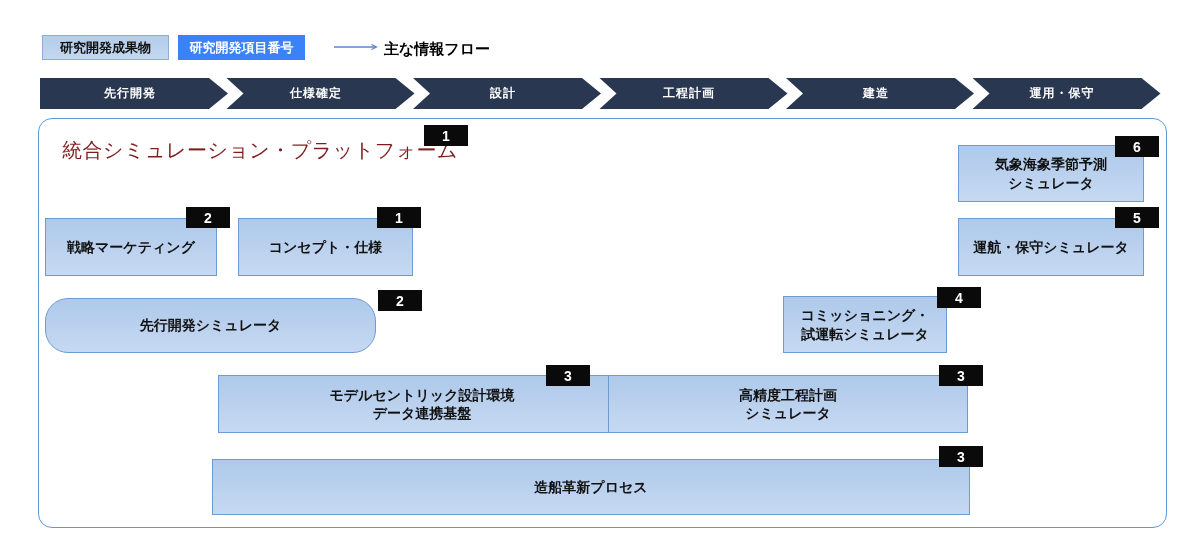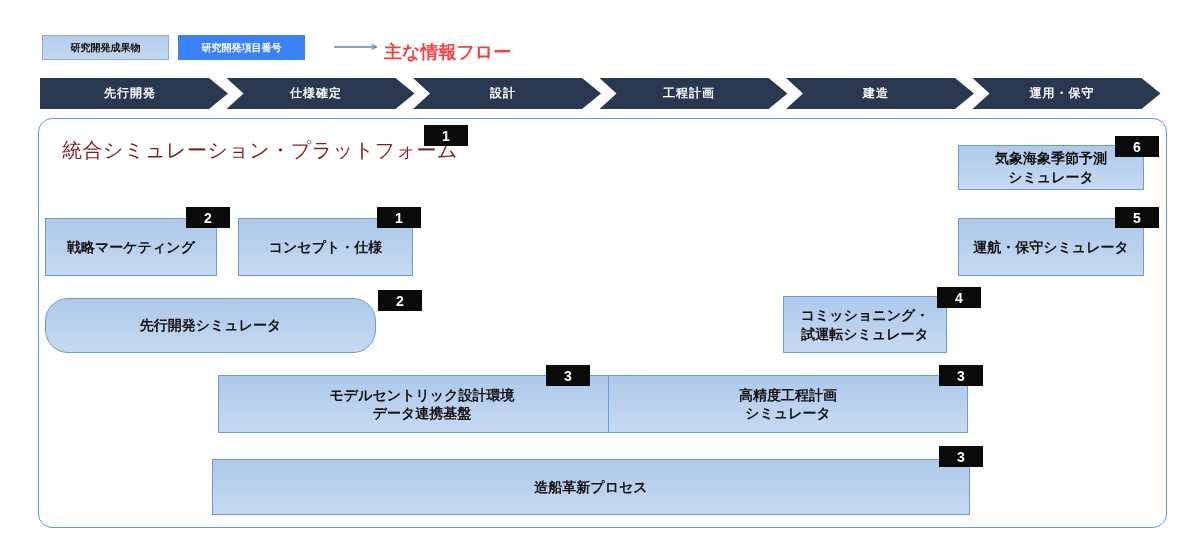--- a/index.html
+++ b/index.html
@@ -4,33 +4,33 @@
 <style>
   html,body{margin:0;padding:0;background:#ffffff;}
   body{
     width:1200px;height:546px;position:relative;overflow:hidden;
     font-family:"Liberation Sans","DejaVu Sans",sans-serif;
     -webkit-font-smoothing:antialiased;
   }
   
   .legend-box{
     position:absolute;height:25px;display:flex;align-items:center;justify-content:center;
-    font-size:10px;font-weight:bold;box-sizing:border-box;
+    font-size:13px;font-weight:bold;box-sizing:border-box;
   }
   .legend-deliverable{
     left:42px;top:35px;width:127px;
     background:linear-gradient(180deg,#b3cdec,#c3d7f0);
     border:1px solid #8fadd4;color:#111;
   }
   .legend-number{
     left:178px;top:35px;width:127px;
     background:#3b82f6;color:#ffffff;
   }
   .legend-flow-label{
-    position:absolute;left:384px;top:40px;font-size:18px;font-weight:bold;color:#ef4444;
+    position:absolute;left:384px;top:40px;font-size:15px;font-weight:bold;color:#000000;
   }
   
   .phase-label{
     position:absolute;top:78px;height:31px;display:flex;align-items:center;justify-content:center;
     color:#ffffff;font-size:12px;font-weight:bold;letter-spacing:1px;pointer-events:none;
   }
   
   .platform{
     position:absolute;left:38px;top:118px;width:1129px;height:410px;
     border:1.6px solid #5b9bd5;border-radius:14px;background:#ffffff;box-sizing:border-box;
@@ -108,21 +108,21 @@
 <div class="node" style="left:238px;top:218px;width:175px;height:58px;">コンセプト・仕様</div>
 <div class="node" style="left:45px;top:298px;width:331px;height:55px;border-radius:23px;">先行開発シミュレータ</div>
 <div class="node" style="left:218px;top:375px;width:408px;height:58px;">モデルセントリック設計環境
 データ連携基盤</div>
 <div class="node" style="left:608px;top:375px;width:360px;height:58px;">高精度工程計画
 シミュレータ</div>
 <div class="node" style="left:212px;top:459px;width:758px;height:56px;">造船革新プロセス</div>
 <div class="node" style="left:783px;top:296px;width:164px;height:57px;">コミッショニング・
 試運転シミュレータ</div>
 <div class="node" style="left:958px;top:218px;width:186px;height:58px;">運航・保守シミュレータ</div>
-<div class="node" style="left:958px;top:145px;width:186px;height:45px;">気象海象季節予測
+<div class="node" style="left:958px;top:145px;width:186px;height:57px;">気象海象季節予測
 シミュレータ</div>
 
 <div class="badge" style="left:186px;top:207px;">2</div>
 <div class="badge" style="left:377px;top:207px;">1</div>
 <div class="badge" style="left:378px;top:290px;">2</div>
 <div class="badge" style="left:546px;top:365px;">3</div>
 <div class="badge" style="left:939px;top:365px;">3</div>
 <div class="badge" style="left:939px;top:446px;">3</div>
 <div class="badge" style="left:937px;top:287px;">4</div>
 <div class="badge" style="left:1115px;top:207px;">5</div>

